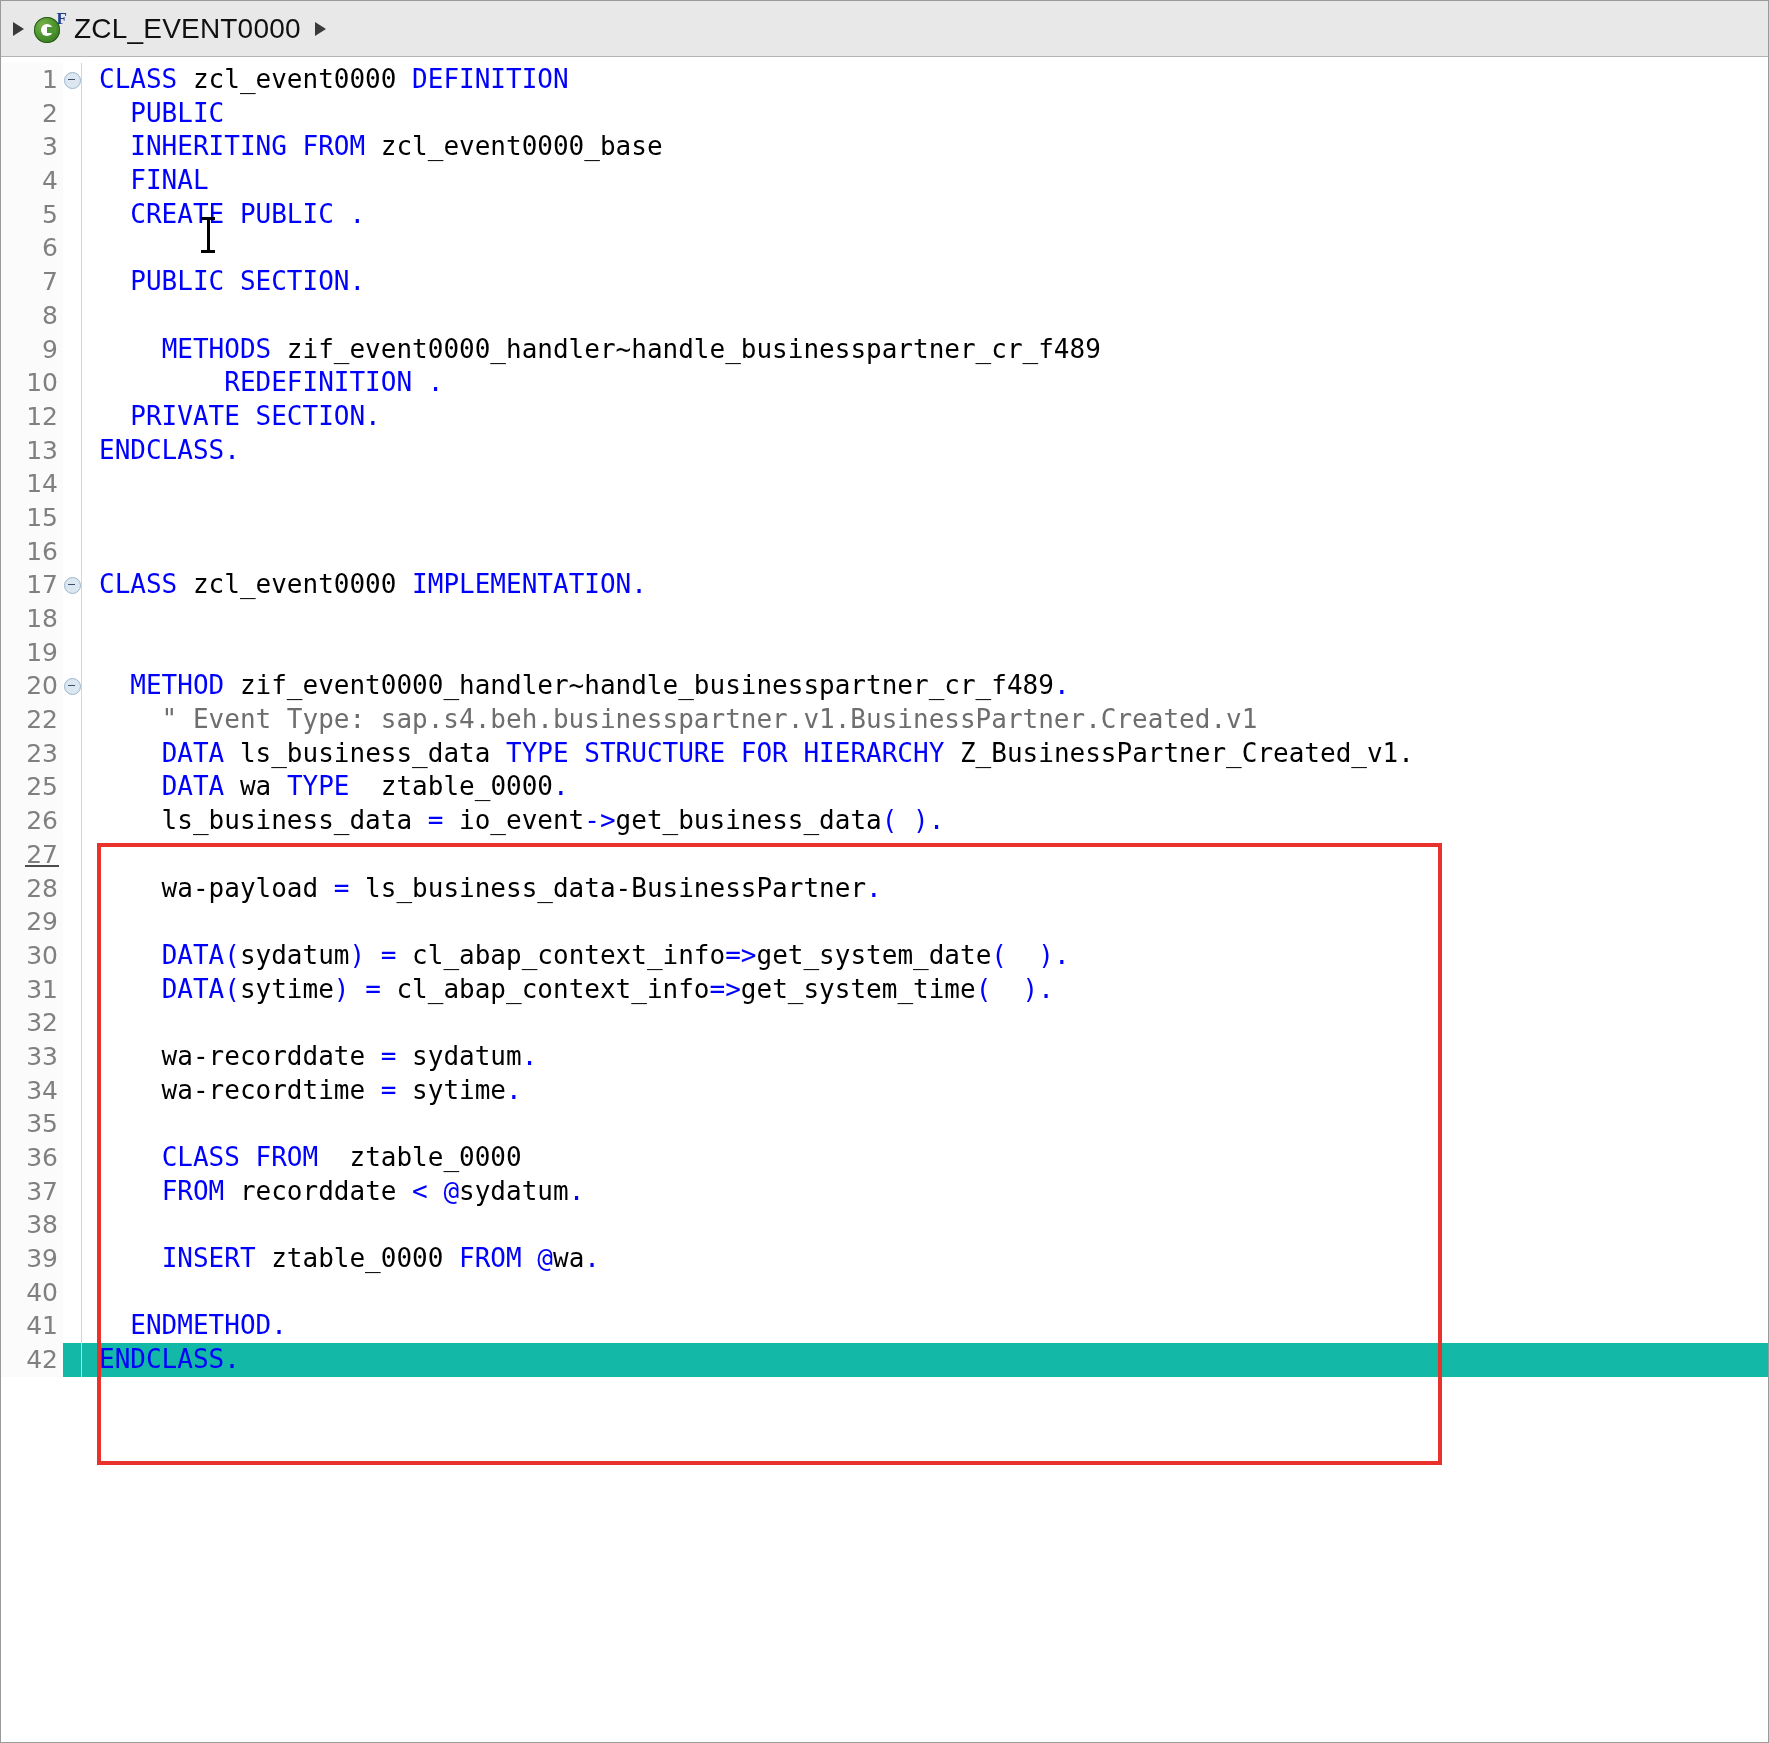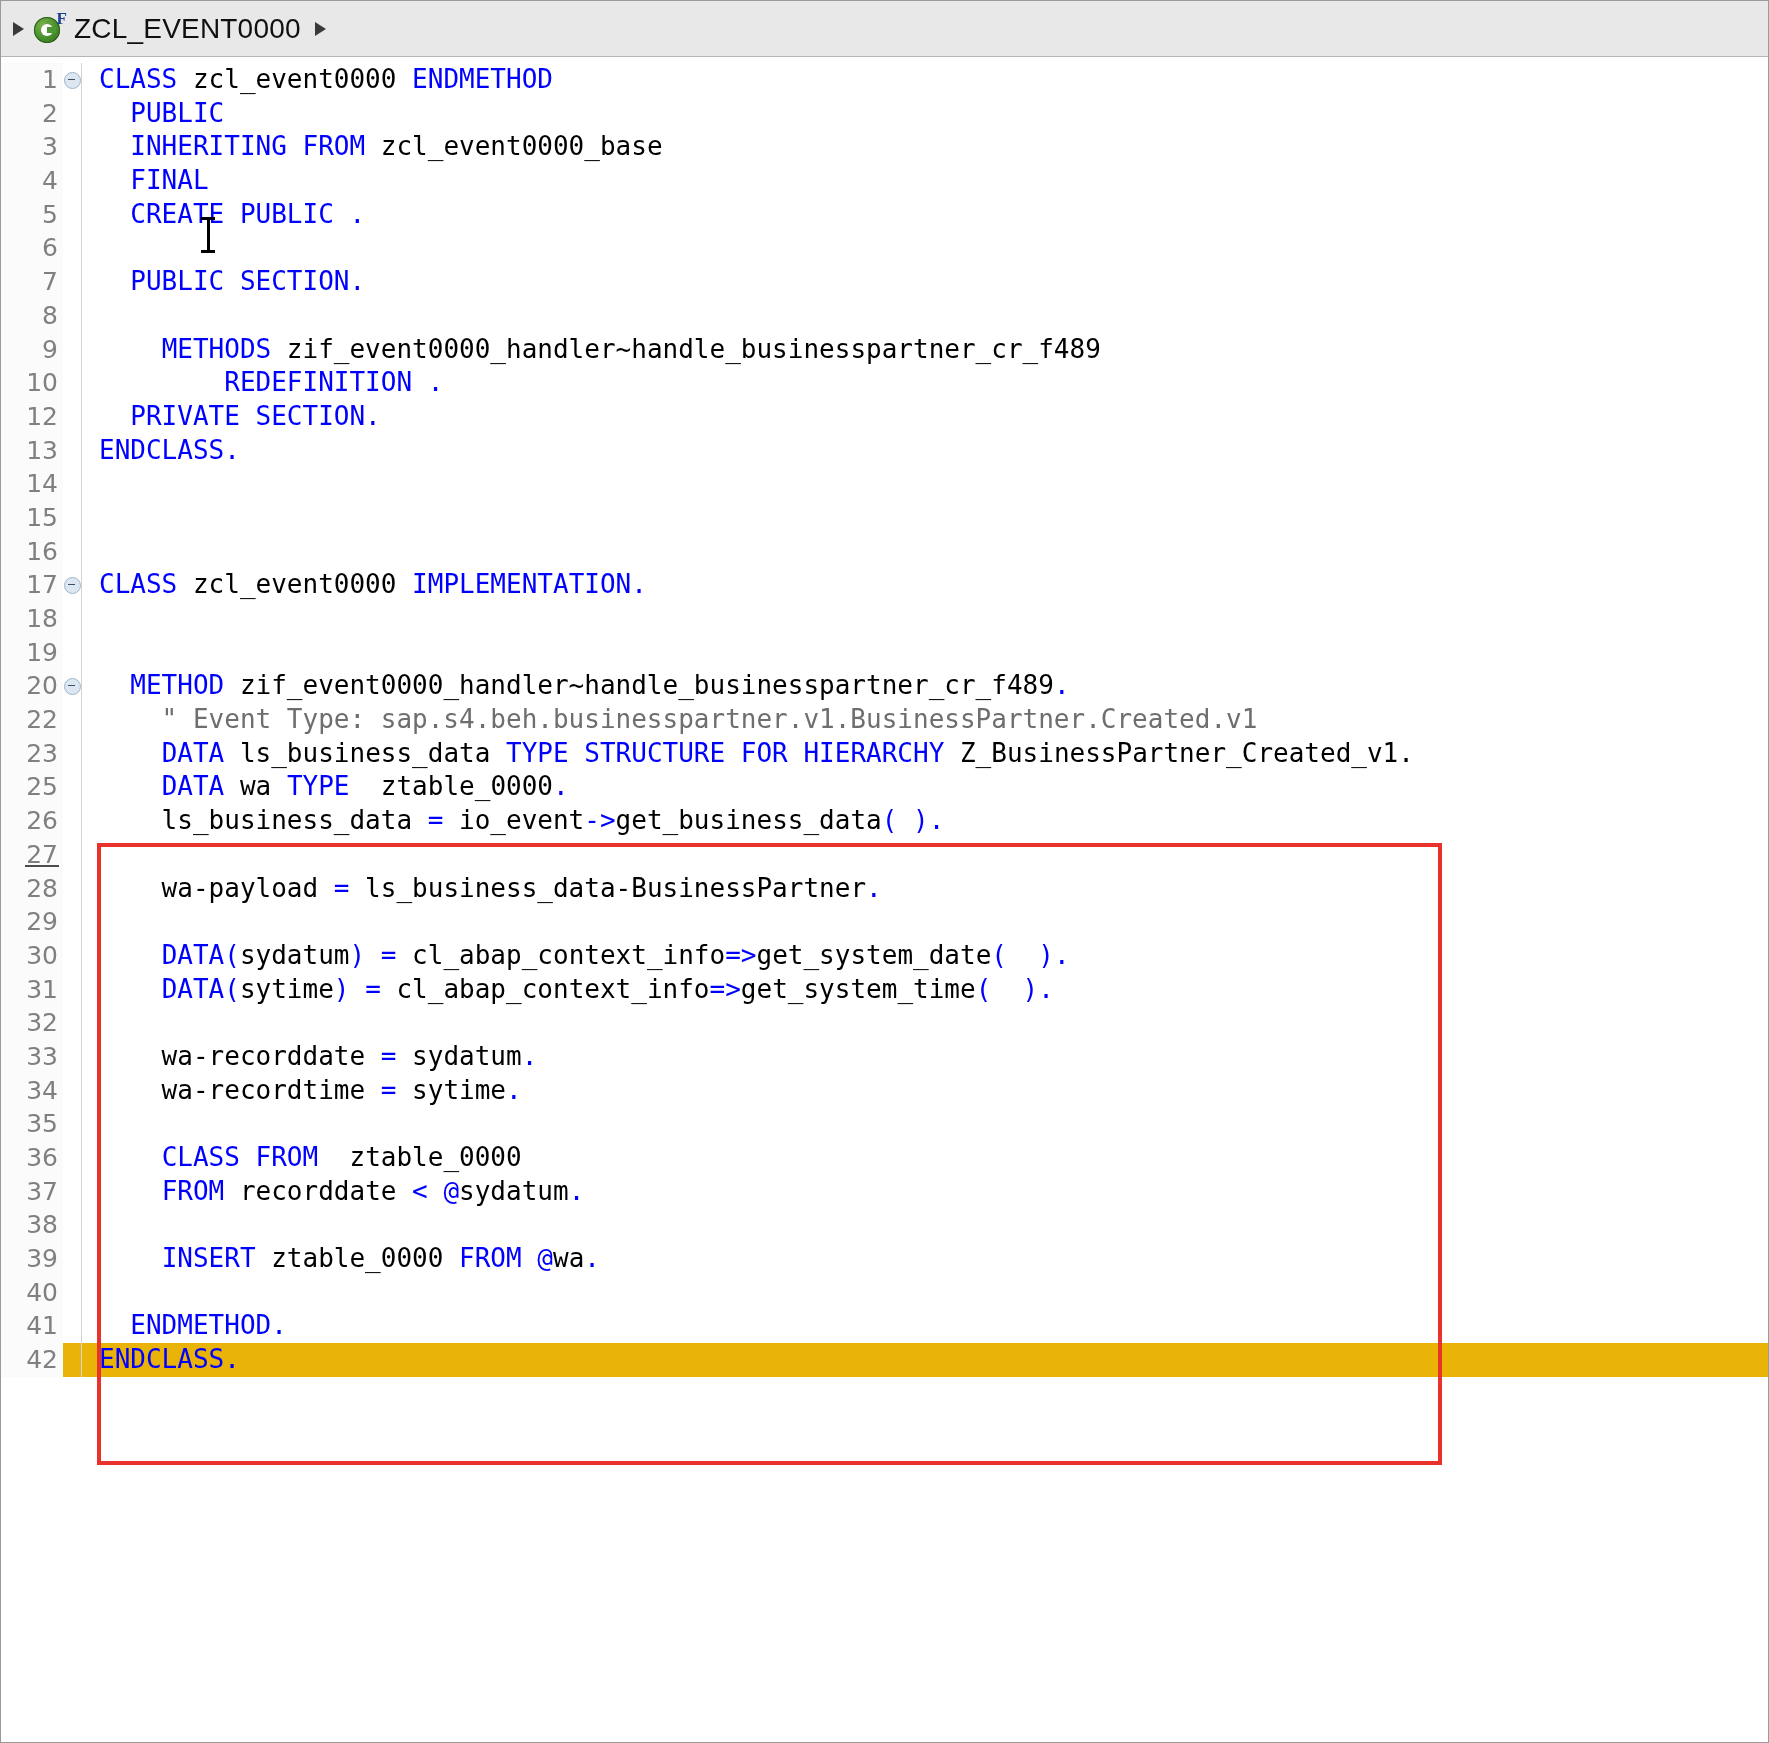--- a/index.html
+++ b/index.html
@@ -105,21 +105,21 @@
   }
   .line {
     position: relative;
     display: flex;
     align-items: flex-start;
     height: 33.7px;
     line-height: 33.7px;
     white-space: pre;
   }
   .line.current {
-    background: #eab308;
+    background: #14b8a6;
   }
   .gutter {
     flex: 0 0 auto;
     width: 62px;
     text-align: right;
     padding-right: 5px;
     box-sizing: border-box;
     color: #808080;
     font-family: "DejaVu Sans", sans-serif;
     font-size: 25px;
@@ -230,21 +230,21 @@
     <span class="bc-icon">
       <span class="disc"></span>
       <span class="sup">F</span>
     </span>
     <span class="bc-title">ZCL_EVENT0000</span>
     <span class="bc-arrow2"></span>
   </div>
 
   <div class="editor">
     <div class="code-area" id="code-area">
-        <div class="line"><div class="gutter"><span class="num">1</span></div><div class="fold"><span class="box"></span></div><div class="sep"></div><div class="code"><span class="k">CLASS</span><span class="id"> </span><span class="id">zcl_event0000</span><span class="id"> </span><span class="k">ENDMETHOD</span></div></div>
+        <div class="line"><div class="gutter"><span class="num">1</span></div><div class="fold"><span class="box"></span></div><div class="sep"></div><div class="code"><span class="k">CLASS</span><span class="id"> </span><span class="id">zcl_event0000</span><span class="id"> </span><span class="k">DEFINITION</span></div></div>
         <div class="line"><div class="gutter"><span class="num">2</span></div><div class="fold"></div><div class="sep"></div><div class="code"><span class="id">  </span><span class="k">PUBLIC</span></div></div>
         <div class="line"><div class="gutter"><span class="num">3</span></div><div class="fold"></div><div class="sep"></div><div class="code"><span class="id">  </span><span class="k">INHERITING FROM</span><span class="id"> zcl_event0000_base</span></div></div>
         <div class="line"><div class="gutter"><span class="num">4</span></div><div class="fold"></div><div class="sep"></div><div class="code"><span class="id">  </span><span class="k">FINAL</span></div></div>
         <div class="line"><div class="gutter"><span class="num">5</span></div><div class="fold"></div><div class="sep"></div><div class="code"><span class="id">  </span><span class="k">CREATE PUBLIC .</span></div></div>
         <div class="line"><div class="gutter"><span class="num">6</span></div><div class="fold"></div><div class="sep"></div><div class="code"><span class="id"></span></div></div>
         <div class="line"><div class="gutter"><span class="num">7</span></div><div class="fold"></div><div class="sep"></div><div class="code"><span class="id">  </span><span class="k">PUBLIC SECTION.</span></div></div>
         <div class="line"><div class="gutter"><span class="num">8</span></div><div class="fold"></div><div class="sep"></div><div class="code"><span class="id"></span></div></div>
         <div class="line"><div class="gutter"><span class="num">9</span></div><div class="fold"></div><div class="sep"></div><div class="code"><span class="id">    </span><span class="k">METHODS</span><span class="id"> zif_event0000_handler~handle_businesspartner_cr_f489</span></div></div>
         <div class="line"><div class="gutter"><span class="num">10</span></div><div class="fold"></div><div class="sep"></div><div class="code"><span class="id">        </span><span class="k">REDEFINITION .</span></div></div>
         <div class="line"><div class="gutter"><span class="num">12</span></div><div class="fold"></div><div class="sep"></div><div class="code"><span class="id">  </span><span class="k">PRIVATE SECTION.</span></div></div>

